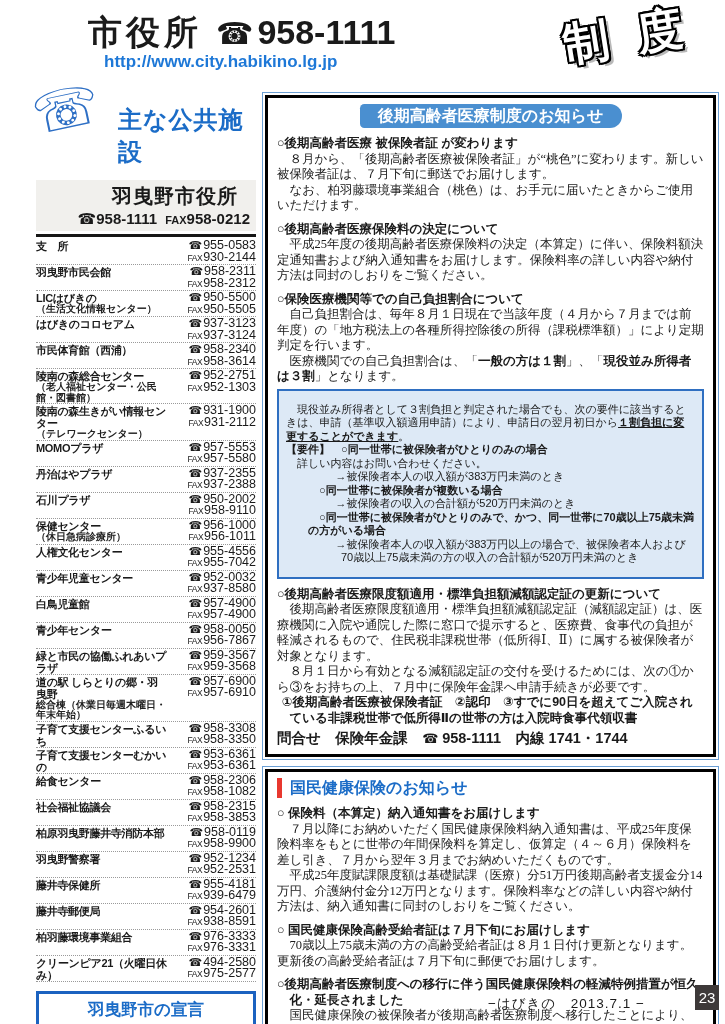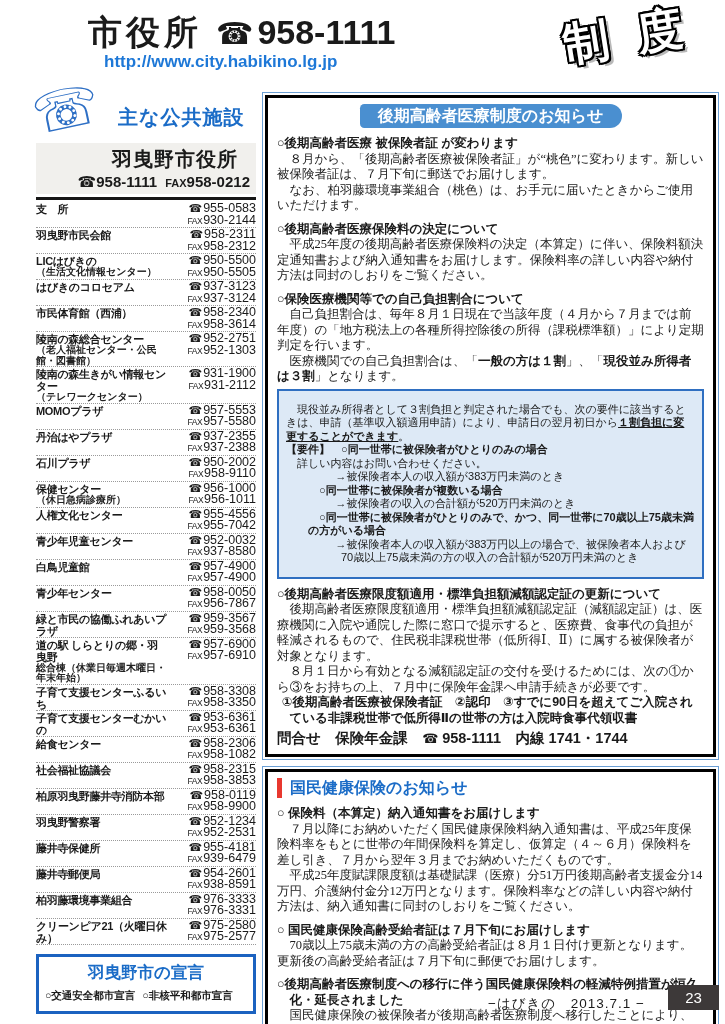--- a/index.html
+++ b/index.html
@@ -16,21 +16,21 @@
   .city-url{position:absolute;left:104px;top:52px;font-size:17px;font-weight:700;color:#1e78d7;}
   .stamp{position:absolute;right:28px;top:6px;transform:rotate(-9deg);
     font-size:46px;font-weight:800;color:#fff;white-space:nowrap;
     text-shadow:-2px -2px 0 #000,2px -2px 0 #000,-2px 2px 0 #000,2px 2px 0 #000,
     -2px 0 0 #000,2px 0 0 #000,0 -2px 0 #000,0 2px 0 #000,4px 4px 0 #b9b9b9;}
   .stamp span{margin:0 14px;}
   
   .sidebar{position:absolute;left:36px;top:90px;width:220px;}
   .phone-art{position:absolute;left:-4px;top:-8px;font-size:54px;color:#2e6fc5;
     transform:rotate(-12deg);line-height:1;}
-  .side-title{margin-left:82px;padding-top:14px;font-size:20px;font-weight:800;color:#1b6cc7;letter-spacing:1px;}
+  .side-title{margin-left:82px;padding-top:14px;font-size:24px;font-weight:800;color:#1b6cc7;letter-spacing:1px;}
   .office{margin-top:12px;background:#f1f0ed;padding:3px 4px 3px 0;}
   .office-name{font-size:20px;font-weight:800;text-align:right;padding-right:14px;letter-spacing:1px;}
   .office-tels{font-size:15px;font-weight:700;text-align:right;padding-right:2px;white-space:nowrap;}
   .office-tels .faxlbl{font-size:11px;margin-left:8px;}
   .black-rule{border-bottom:3px solid #161616;margin-top:3px;}
   .s-rows{margin-top:2px;}
   .s-row{display:flex;justify-content:space-between;border-bottom:1px dotted #9a9a9a;padding:1px 0 0 0;}
   .s-left{flex:1;min-width:0;}
   .s-name{font-size:11px;font-weight:700;line-height:12px;letter-spacing:-0.3px;}
   .s-sub{font-size:10px;font-weight:700;line-height:10.5px;color:#222;}
@@ -54,21 +54,21 @@
   .blk-h{font-size:12.5px;font-weight:800;line-height:15.5px;margin-top:8px;}
   .blk-h.hang{padding-left:1em;text-indent:-1em;}
   .blk-h2{font-size:12.5px;font-weight:800;line-height:15.5px;padding-left:1em;text-indent:-0.6em;}
   .blk-p{font-family:"Liberation Serif","DejaVu Serif",serif;font-size:12.5px;line-height:15.5px;text-indent:1em;}
   .req-box{background:#dde9f6;border:2px solid #2f6fc1;padding:12px 7px;margin:4px 0 3px 0;}
   .req-line{font-size:11px;line-height:13.5px;}
   .blk-contact{font-size:14.5px;font-weight:800;line-height:19px;margin-top:3px;white-space:nowrap;}
   .blk-contact .glyph{font-size:13px;}
   
   .footer-issue{position:absolute;left:488px;top:995px;font-size:13.5px;letter-spacing:1px;}
-  .page-badge{position:absolute;right:6px;top:985px;width:51px;height:25px;background:#3d3939;
+  .page-badge{position:absolute;right:6px;top:985px;width:24px;height:25px;background:#3d3939;
     color:#fff;font-size:15px;text-align:center;line-height:25px;}
 </style>
 </head>
 <body>
 
 <header>
   <div class="masthead">
     <span class="city-title">市役所</span><span class="mast-tel-glyph">☎</span><span class="city-tel">958-1111</span>
   </div>
   <div class="city-url">http://www.city.habikino.lg.jp</div>
@@ -321,21 +321,21 @@
         <div class="s-right">
           <div class="s-tel"><span class="glyph">☎</span><span>976-3333</span></div>
           <div class="s-fax"><span class="faxlbl">FAX</span><span>976-3331</span></div>
         </div>
       </div>
       <div class="s-row">
         <div class="s-left">
           <div class="s-name">クリーンピア21（火曜日休み）</div>
         </div>
         <div class="s-right">
-          <div class="s-tel"><span class="glyph">☎</span><span>975-2580</span></div>
+          <div class="s-tel"><span class="glyph">☎</span><span>494-2580</span></div>
           <div class="s-fax"><span class="faxlbl">FAX</span><span>975-2577</span></div>
         </div>
       </div>
     </div>
   <div class="decl-box">
     <div class="decl-title">羽曳野市の宣言</div>
     <div class="decl-items" id="decl-items">
         <span class="decl-item">○交通安全都市宣言</span>
         <span class="decl-item">○非核平和都市宣言</span>
       </div>

